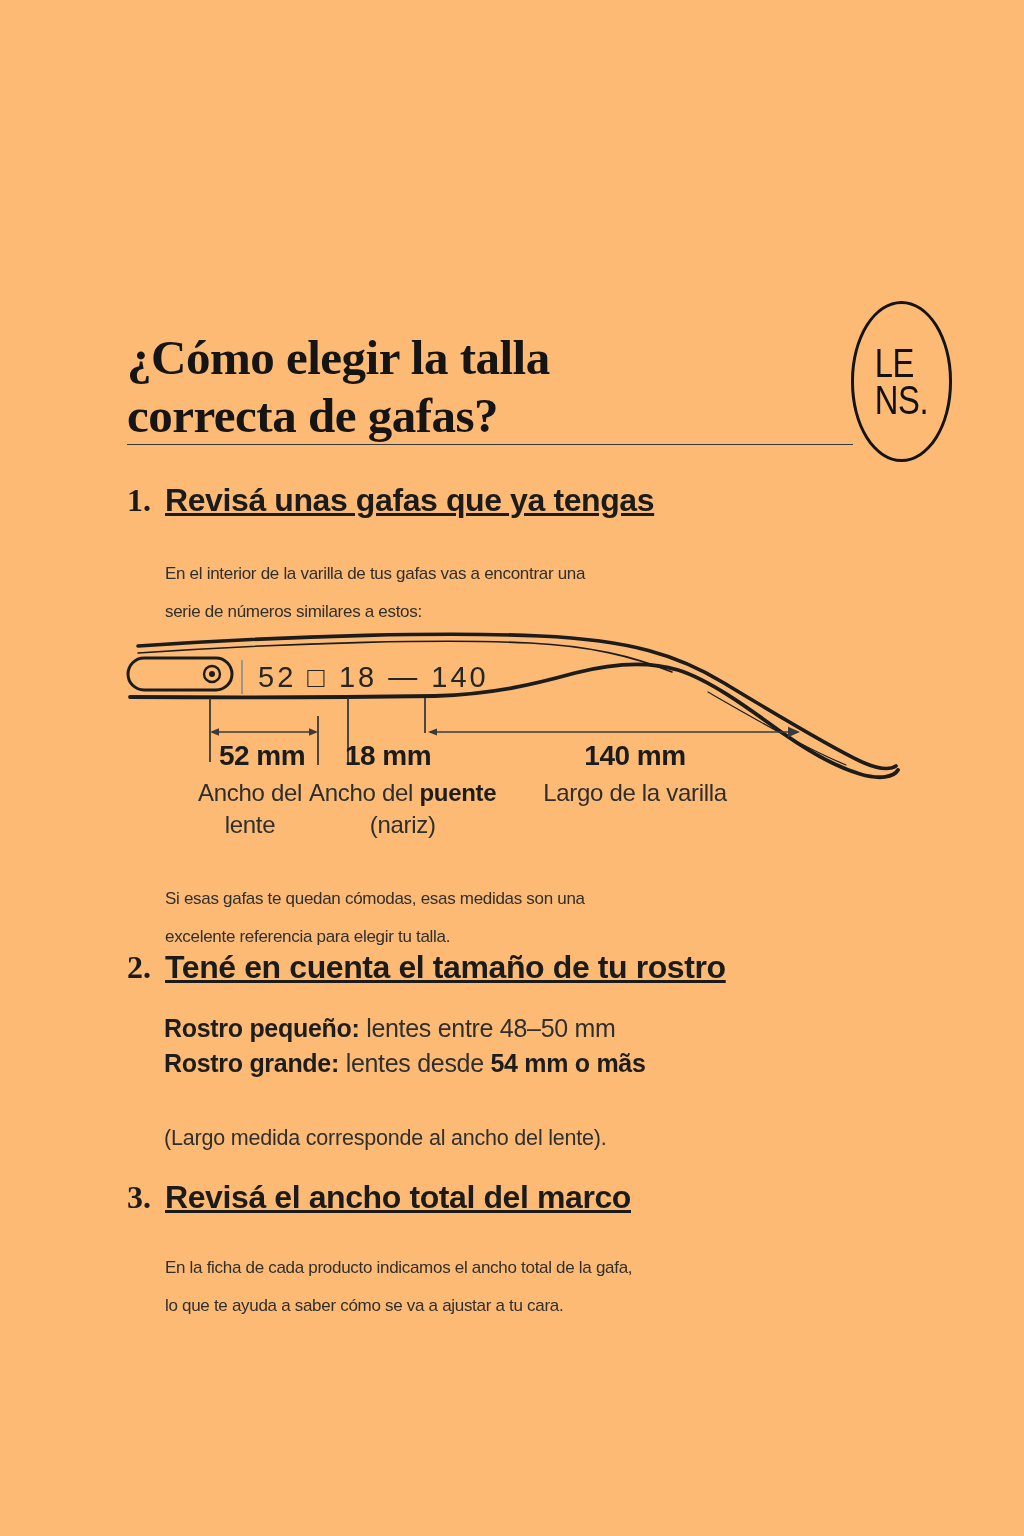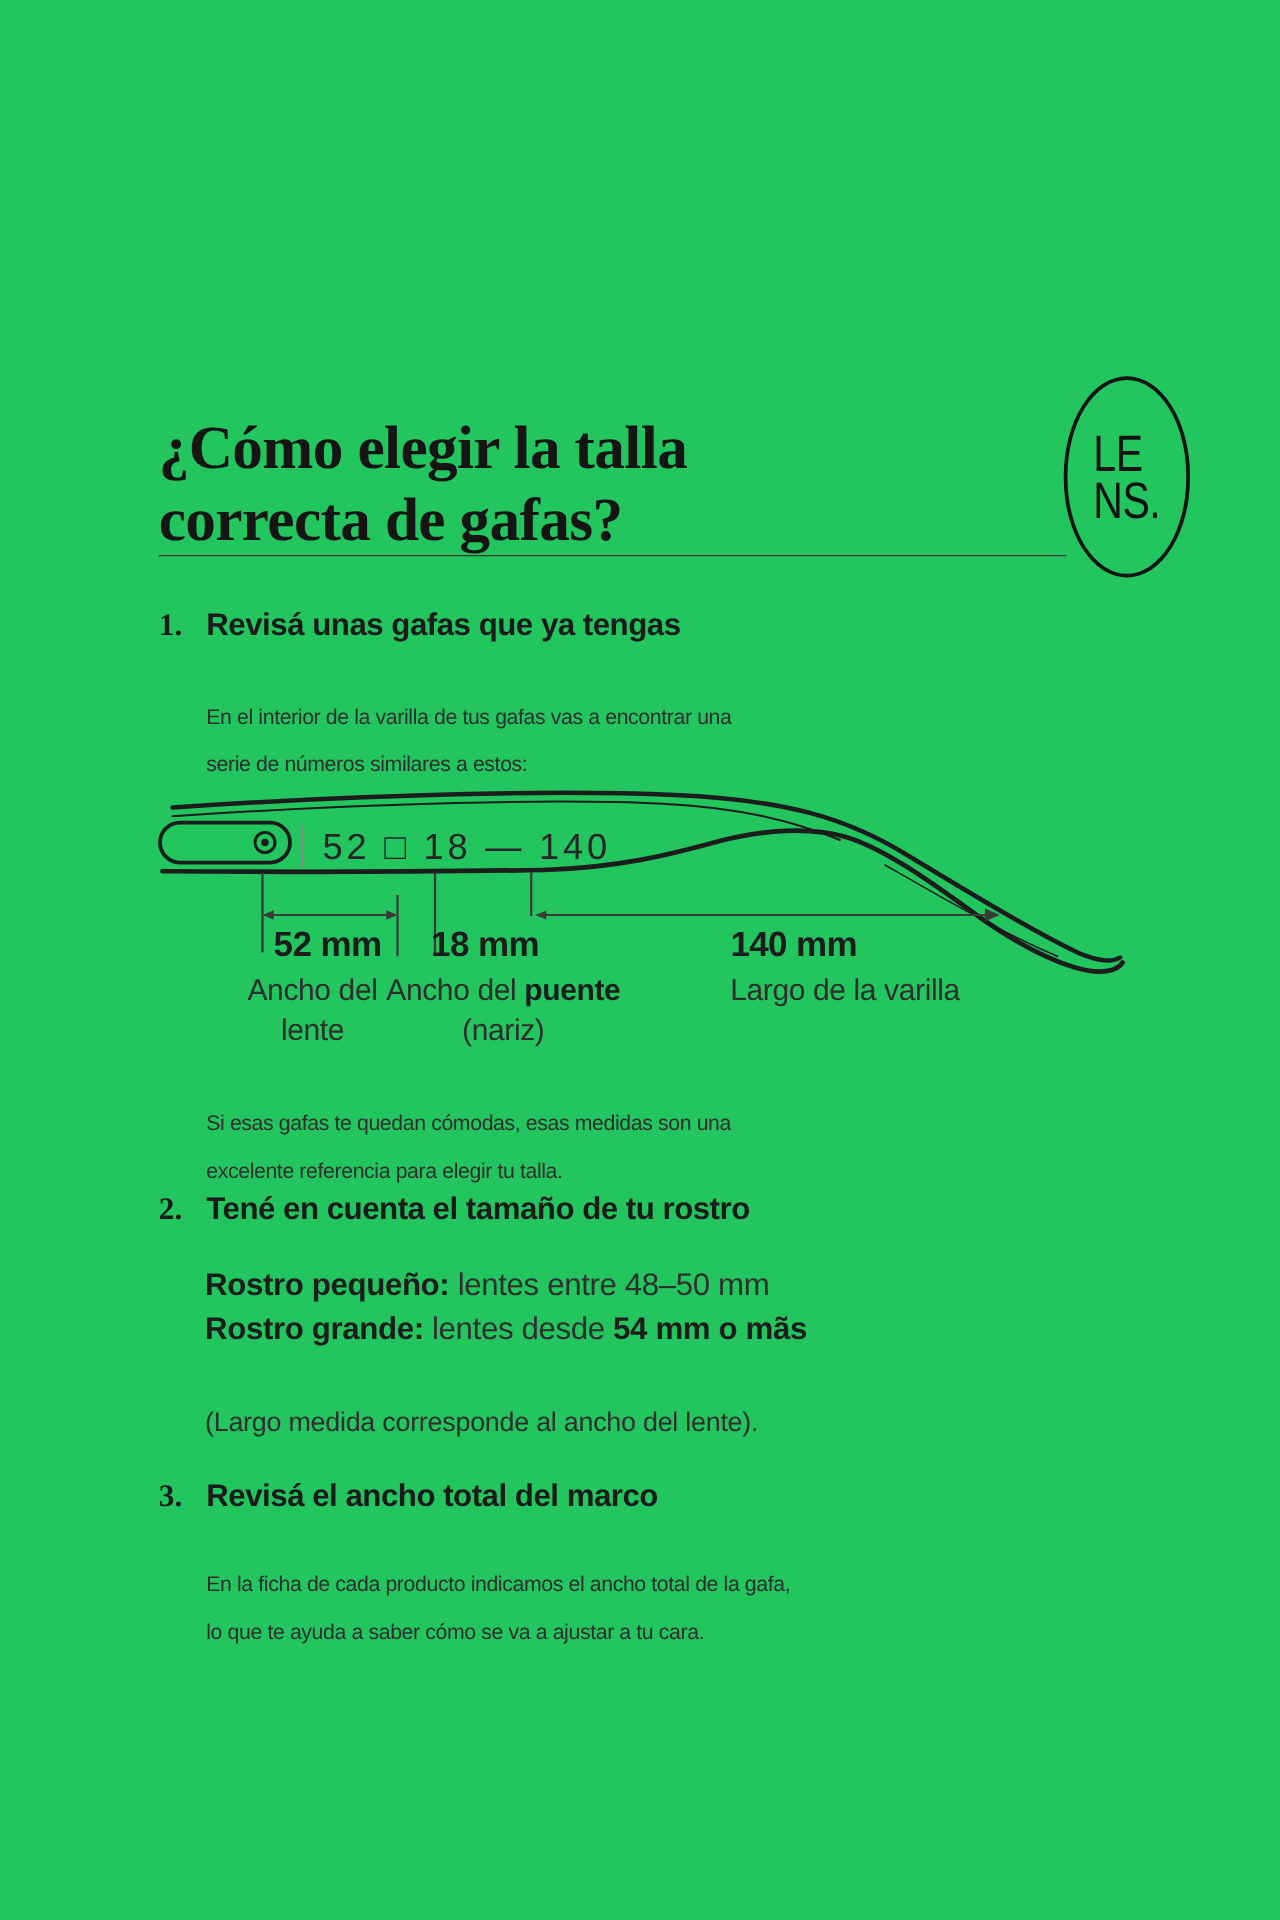--- a/index.html
+++ b/index.html
@@ -1,39 +1,39 @@
 <!DOCTYPE html>
 <html><head>
 <meta charset="utf-8">
 <style>
   html,body{margin:0;padding:0;background:#e9e9e9;}
   .page{
     position:relative;width:1024px;height:1536px;margin:0 auto;
-    background:#22c55e;overflow:hidden;
+    background:#fdba74;overflow:hidden;
     font-family:"Liberation Sans",sans-serif;color:#2f2f2f;
   }
   
   .title{
     position:absolute;left:127px;top:296px;
     font-family:"Liberation Serif",serif;font-weight:700;
     font-size:49px;line-height:58px;color:#151515;letter-spacing:-0.5px;
   }
   .logo{
     position:absolute;left:851px;top:301px;width:101px;height:161px;
     border:3px solid #141414;border-radius:52px / 82px;
     display:flex;align-items:center;justify-content:center;box-sizing:border-box;
   }
   .logo-text{
     font-family:"Liberation Sans",sans-serif;font-weight:500;
     font-size:41px;line-height:37px;color:#121212;letter-spacing:-0.5px;
     transform:scaleX(0.8);transform-origin:center;
   }
   .rule{position:absolute;left:127px;top:444px;width:726px;height:0;border-top:1.5px solid #3a3a3a;}
   
-  .sec-head{position:absolute;font-size:25px;line-height:30px;color:#1b1b1b;white-space:nowrap;}
+  .sec-head{position:absolute;font-size:32px;line-height:30px;color:#1b1b1b;white-space:nowrap;text-decoration:underline;}
   .sec-head .num{font-family:"Liberation Serif",serif;font-weight:700;display:inline-block;width:38px;}
   .sec-head .sec-title{font-family:"Liberation Sans",sans-serif;font-weight:700;letter-spacing:-0.4px;}
   .h1{left:127px;top:485px;}
   .h2{left:127px;top:952px;}
   .h3{left:127px;top:1182px;}
   
   .body-par{
     position:absolute;left:165px;font-size:17px;line-height:37.5px;
     color:#2f2f2f;letter-spacing:-0.3px;white-space:pre-line;
   }
@@ -55,21 +55,21 @@
     position:absolute;font-size:24px;color:#2e2e2e;line-height:32px;
     letter-spacing:-0.3px;white-space:nowrap;
   }
   .lbl-center{transform:translateX(-50%);text-align:center;}
   .dim-label b{font-weight:700;color:#1d1d1d;}
   .v-52{left:262px;top:130px;}
   .v-18{left:388px;top:130px;}
   .v-140{left:635px;top:130px;}
   .l-lens{left:250px;top:167px;}
   .l-bridge{left:283px;top:167px;text-align:center;margin-left:26px;}
-  .l-temple{left:676px;top:167px;}
+  .l-temple{left:635px;top:167px;}
 </style>
 </head>
 <body>
 
 <div class="page">
 
   <h1 class="title">
     <div>¿Cómo elegir la talla</div>
     <div>correcta de gafas?</div>
   </h1>

